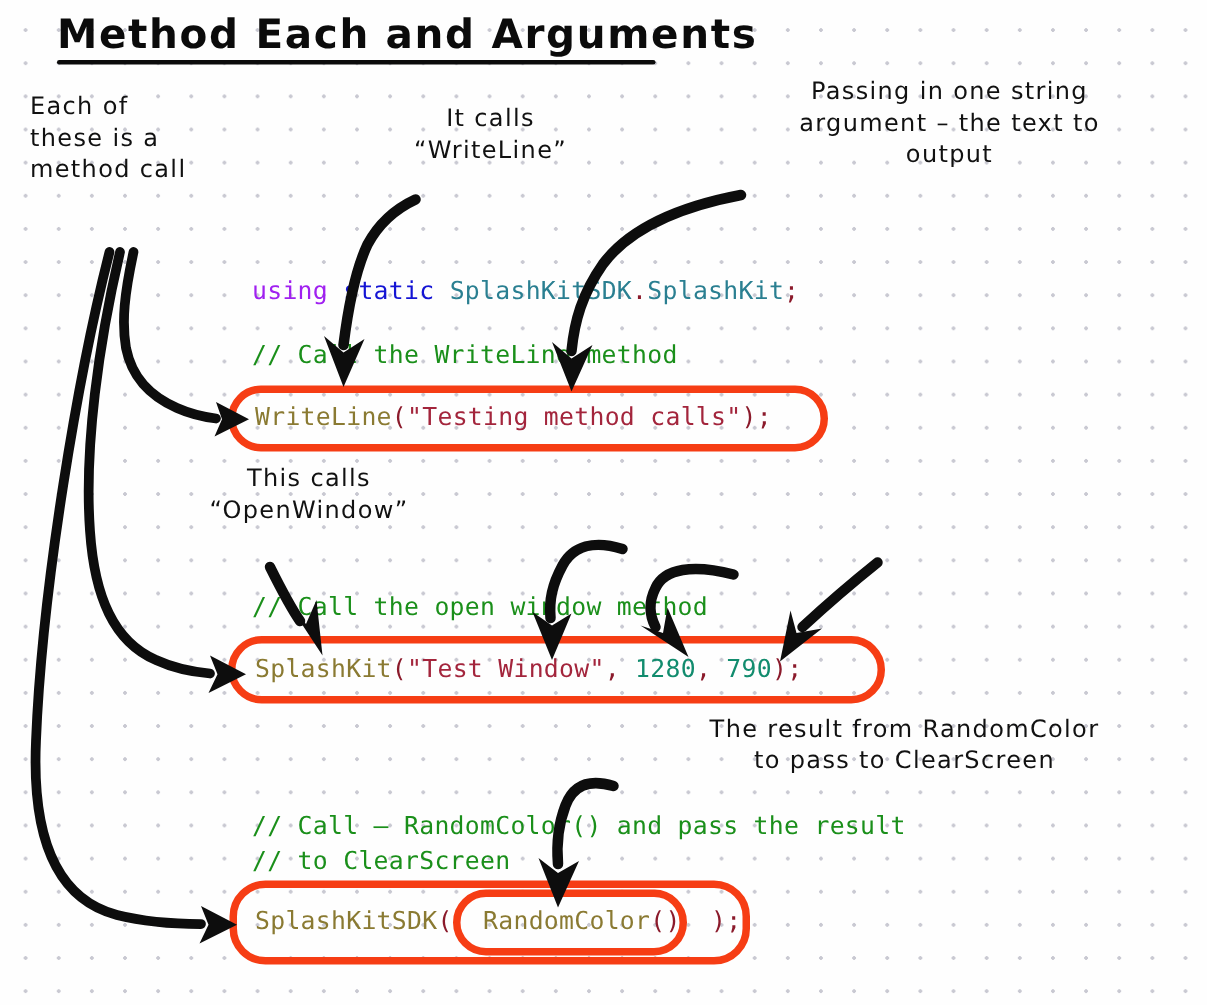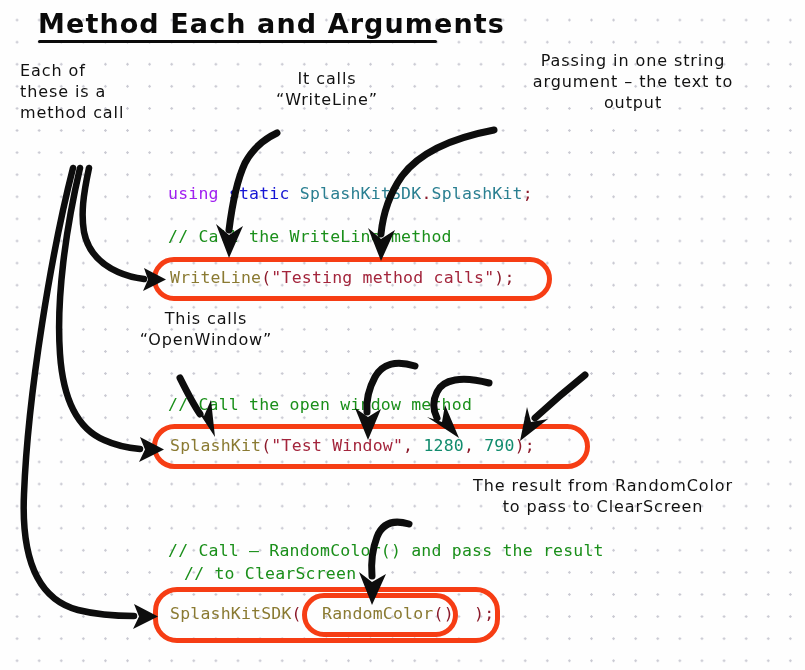--- a/index.html
+++ b/index.html
@@ -117,21 +117,21 @@
   <div class="code comment" id="line-comment-writeline" style="left:168px; top:229px;">// Call the WriteLine method</div>
 
   <div class="code" id="line-writeline" style="left:170px; top:270px;"><span class="method">WriteLine</span><span class="punct">(</span><span class="str">"Testing method calls"</span><span class="punct">)</span><span class="punct">;</span></div>
 
   <div class="code comment" id="line-comment-openwindow" style="left:168px; top:397px;">// Call the open window method</div>
 
   <div class="code" id="line-openwindow" style="left:170px; top:438px;"><span class="method">SplashKit</span><span class="punct">(</span><span class="str">"Test Window"</span><span class="punct">, </span><span class="num">1280</span><span class="punct">, </span><span class="num">790</span><span class="punct">)</span><span class="punct">;</span></div>
 
   <div class="code comment" id="line-comment-clear-1" style="left:168px; top:543px;">// Call – RandomColor() and pass the result</div>
 
-  <div class="code comment" id="line-comment-clear-2" style="left:168px; top:566px;margin-left:16px;">// to ClearScreen</div>
+  <div class="code comment" id="line-comment-clear-2" style="left:168px; top:566px;">// to ClearScreen</div>
 
   <div class="code" id="line-clearscreen" style="left:170px; top:606px;"><span class="method">SplashKitSDK</span><span class="punct">(</span><span>  </span><span class="method">RandomColor</span><span class="punct">()</span><span>  </span><span class="punct">)</span><span class="punct">;</span></div>
 
   <div class="hl" id="hl-writeline" style="left:152px; top:257px; width:400px; height:44px;"></div>
 
   <div class="hl" id="hl-openwindow" style="left:152px; top:424px; width:438px; height:45px;"></div>
 
   <div class="hl" id="hl-clearscreen" style="left:153px; top:587px; width:347px; height:56px;"></div>
 
   <div class="hl inner" id="hl-randomcolor" style="left:302px; top:593px; width:156px; height:44px;"></div>

